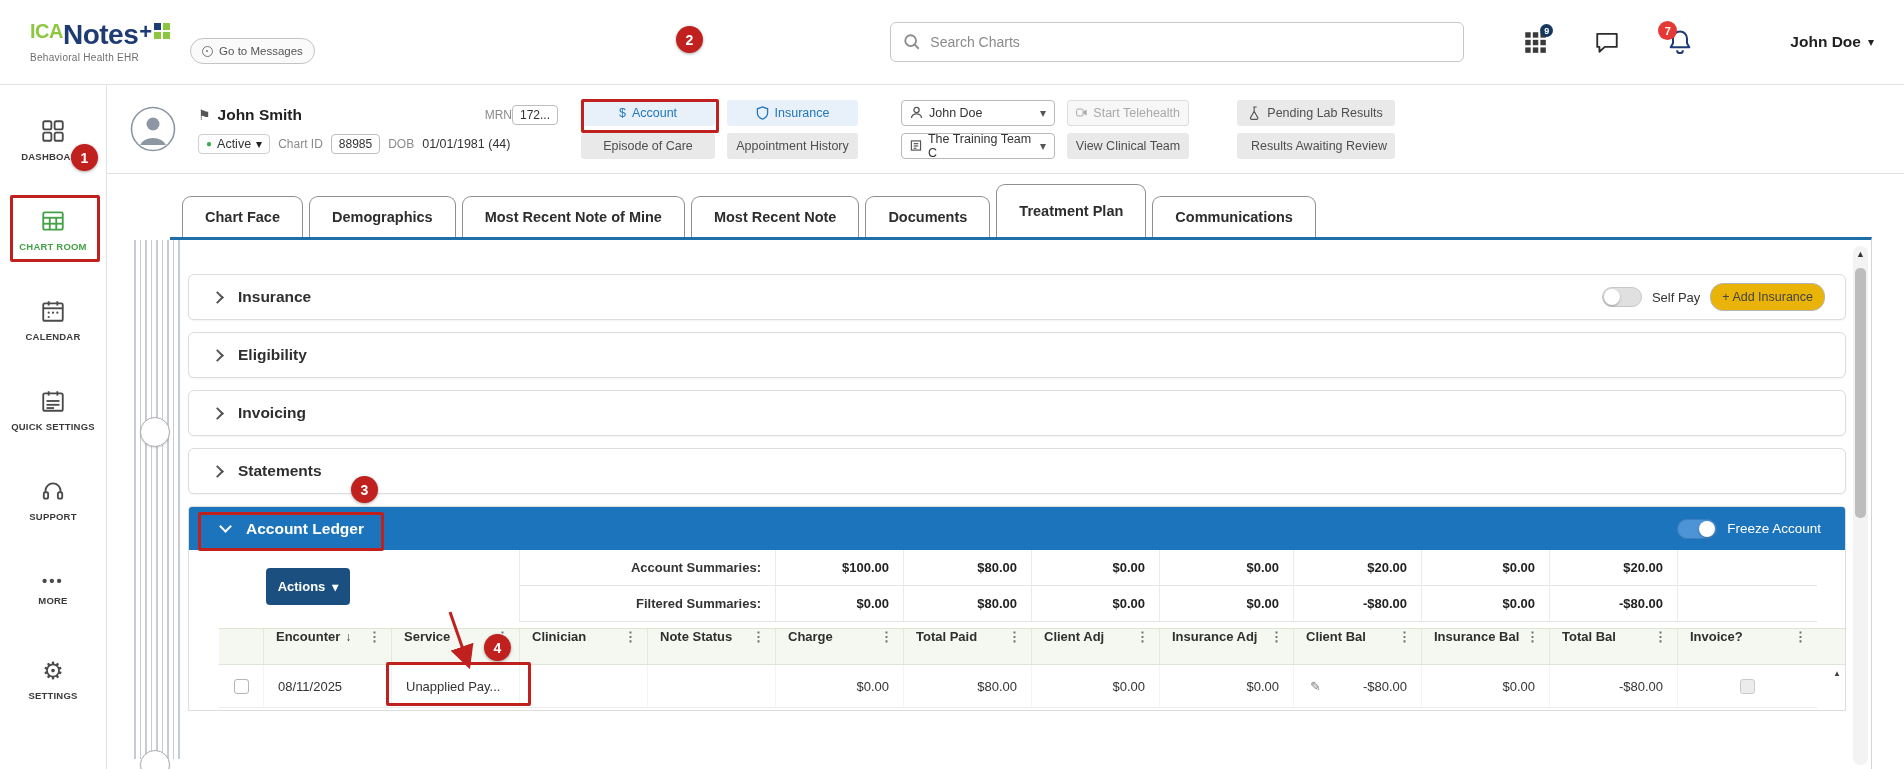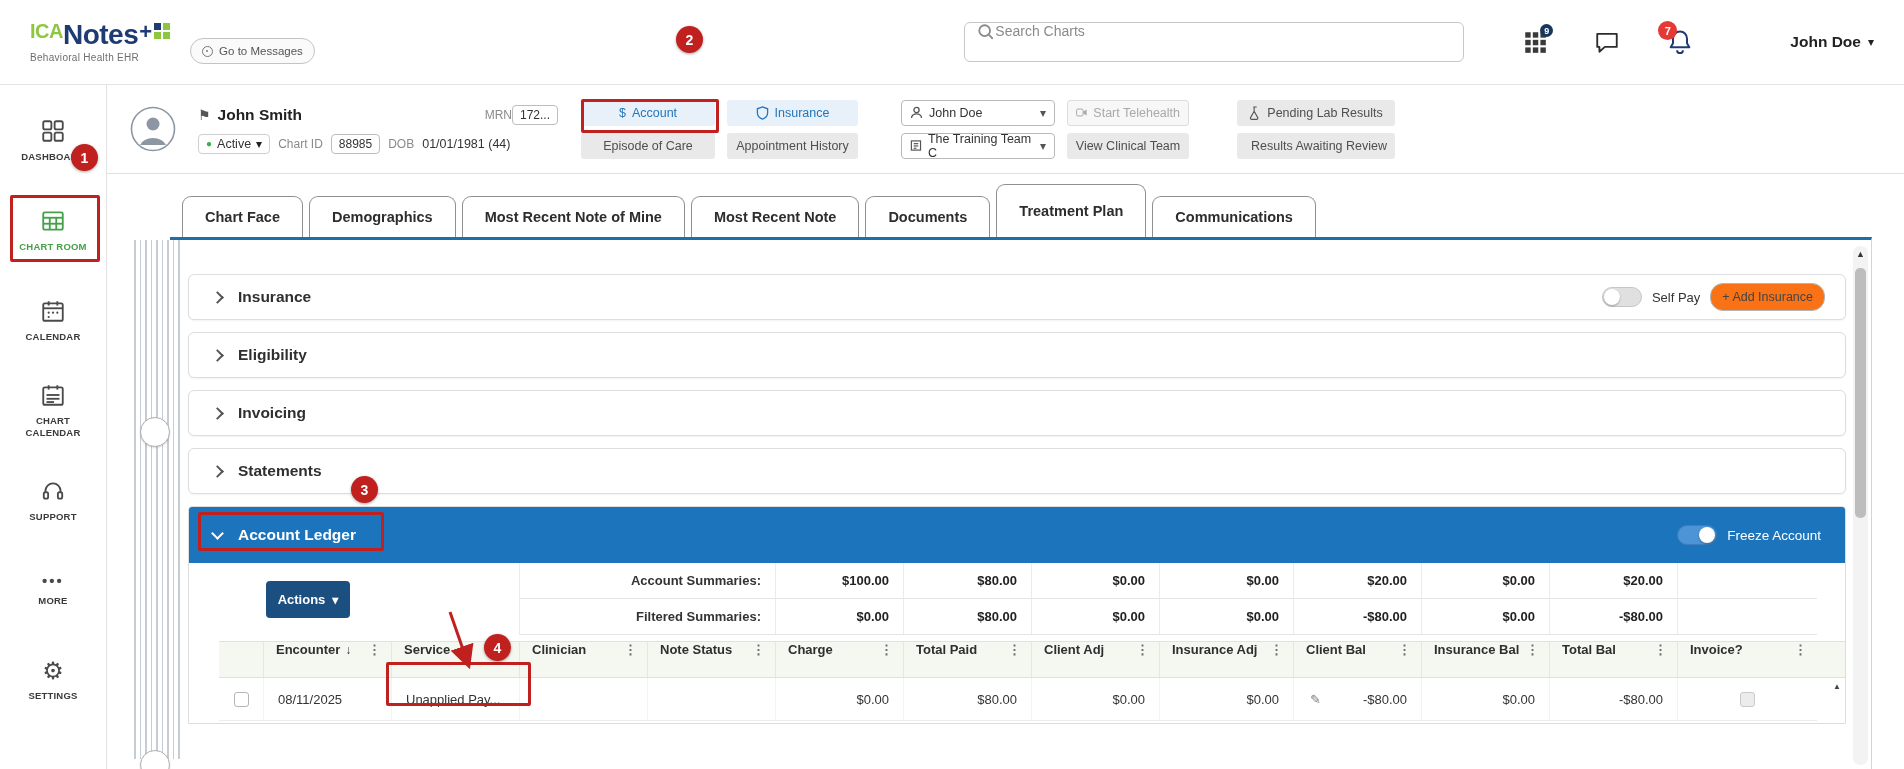--- a/index.html
+++ b/index.html
@@ -13,21 +13,21 @@
   .logo-ica { color:#8DC63F; font-weight:bold; font-size:20px; letter-spacing:-.5px; }
   .logo-notes { color:#1F3B73; font-weight:bold; font-size:28px; letter-spacing:-.5px; }
   .logo-plus { color:#1F3B73; font-weight:bold; font-size:22px; margin-left:1px; }
   .logo-grid { display:inline-grid; grid-template-columns:7px 7px; gap:2px; margin-left:2px; margin-top:2px; }
   .logo-grid span { width:7px; height:7px; background:#8DC63F; }
   .logo-grid span:nth-child(1){ background:#1F3B73; }
   .tagline { font-size:10px; color:#6e6e6e; margin-top:3px; letter-spacing:.3px; }
   .msg-btn { margin-left:20px; margin-top:18px; height:26px; border:1px solid #c4c4c4; border-radius:13px; background:#fafafa; display:inline-flex; align-items:center; gap:6px; padding:0 11px; font-size:11.5px; color:#555; cursor:pointer; }
   .msg-btn .ring { width:11px; height:11px; border:1.5px solid #777; border-radius:50%; display:inline-block; position:relative; }
   .msg-btn .ring::after{ content:""; position:absolute; left:3px; top:3px; width:2px; height:2px; background:#777; border-radius:50%; }
-  .search-box { margin-left:auto; width:500px; height:40px; border:1px solid #c7c7c7; border-radius:6px; background:#fff; display:flex; align-items:flex-start; padding:0 12px; }
+  .search-box { margin-left:auto; width:574px; height:40px; border:1px solid #c7c7c7; border-radius:6px; background:#fff; display:flex; align-items:center; gap:9px; padding:0 12px; }
   .search-box input { border:none; outline:none; flex:1; font-size:14px; color:#333; font-family:"Liberation Sans", sans-serif; background:transparent; }
   .search-box input::placeholder { color:#8a8a8a; }
   .top-icons { display:flex; align-items:center; margin-left:58px; gap:46px; }
   .icon-wrap { position:relative; cursor:pointer; display:flex; }
   .badge-dark { position:absolute; top:-5px; right:-5px; background:#17375E; color:#fff; font-size:9px; font-weight:bold; width:13px; height:13px; border-radius:50%; display:flex; align-items:center; justify-content:center; }
   .badge-red { position:absolute; top:-7px; left:-8px; background:#E53935; color:#fff; font-size:11px; font-weight:bold; width:19px; height:19px; border-radius:50%; display:flex; align-items:center; justify-content:center; }
   .user-menu { display:flex; align-items:center; gap:7px; margin-left:50px; cursor:pointer; }
   .user-name { font-weight:bold; font-size:15.5px; color:#222; }
   .caret { font-size:12px; color:#222; }
 
@@ -77,25 +77,25 @@
   .deck-handle { position:absolute; width:30px; height:30px; border-radius:50%; background:#fff; border:1px solid #b0b0b0; left:-30px; cursor:pointer; box-shadow:0 1px 2px rgba(0,0,0,.15); }
   .deck-body { padding:34px 0 0 18px; position:relative; }
   .card { width:1658px; height:46px; border:1px solid #ddd; border-radius:6px; background:#fff; box-shadow:0 1px 2px rgba(0,0,0,.05); display:flex; align-items:center; padding:0 24px; margin-bottom:12px; position:relative; cursor:pointer; }
   .chev-r { width:9px; height:9px; border-right:2px solid #555; border-bottom:2px solid #555; transform:rotate(-45deg); margin-right:16px; flex:none; }
   .card-title { font-weight:bold; font-size:15.5px; color:#2f2f2f; }
   .card-controls { position:absolute; right:20px; display:flex; align-items:center; gap:10px; }
   .toggle { width:40px; height:20px; border-radius:10px; background:#e0e0e0; border:1px solid #c6c6c6; position:relative; cursor:pointer; flex:none; }
   .toggle .knob { position:absolute; top:1px; left:1px; width:16px; height:16px; border-radius:50%; background:#fff; box-shadow:0 1px 2px rgba(0,0,0,.3); }
   .toggle.on { background:#4D94D6; border-color:#3d7fbd; }
   .toggle.on .knob { left:auto; right:1px; }
-  .btn-outline { height:28px; border:1px solid #b5b5b5; border-radius:13px; background:#f97316; font-size:12.5px; color:#444; padding:0 11px; display:flex; align-items:center; cursor:pointer; }
+  .btn-outline { height:28px; border:1px solid #b5b5b5; border-radius:13px; background:#eab308; font-size:12.5px; color:#444; padding:0 11px; display:flex; align-items:center; cursor:pointer; }
 
   
   .ledger { width:1658px; border:1px solid #ddd; border-radius:4px 4px 0 0; margin-top:2px; background:#fff; }
-  .ledger-head { height:56px; background:#1C75BC; border-radius:3px 3px 0 0; display:flex; align-items:center; padding:0 24px; position:relative; cursor:pointer; }
+  .ledger-head { height:43px; background:#1C75BC; border-radius:3px 3px 0 0; display:flex; align-items:center; padding:0 32px; position:relative; cursor:pointer; }
   .chev-d-white { width:9px; height:9px; border-right:2px solid #fff; border-bottom:2px solid #fff; transform:rotate(45deg); margin-right:16px; margin-top:-4px; flex:none; }
   .ledger-title { color:#fff; font-weight:bold; font-size:15.5px; }
   .ledger-head .card-controls { right:24px; }
   .freeze-label { color:#fff; font-size:13.5px; }
   .ledger-body { position:relative; padding-bottom:2px; }
   .actions-btn { position:absolute; left:77px; top:18px; width:84px; height:37px; background:#1B4F80; color:#fff; font-weight:bold; font-size:13px; border:none; border-radius:4px; display:flex; align-items:center; justify-content:center; gap:7px; cursor:pointer; z-index:2; }
   .grid13 { display:grid; grid-template-columns:44px 128px 128px 128px 128px 128px 128px 128px 134px 128px 128px 128px 140px; margin-left:30px; }
   .s-row { height:36px; }
   .s-row > div { display:flex; align-items:center; border-bottom:1px solid #e5e5e5; }
   .s-spacer { grid-column:1/4; border-bottom:none !important; }
@@ -235,21 +235,21 @@
     </div>
     <div class="side-item">
       <svg width="26" height="26" viewBox="0 0 24 24" fill="none" stroke="#4a4a4a" stroke-width="1.7">
           <rect x="3" y="5" width="18" height="16" rx="1.5"></rect>
           <line x1="8" y1="3" x2="8" y2="7"></line>
           <line x1="16" y1="3" x2="16" y2="7"></line>
           <line x1="6" y1="12" x2="18" y2="12"></line>
           <line x1="6" y1="15.5" x2="18" y2="15.5"></line>
           <line x1="6" y1="18.5" x2="13" y2="18.5"></line>
         </svg>
-      <span class="side-label">CHART CALENDAR</span>
+      <span class="side-label">QUICK SETTINGS</span>
     </div>
     <div class="side-item">
       <svg width="26" height="26" viewBox="0 0 24 24" fill="none" stroke="#4a4a4a" stroke-width="1.7">
           <path d="M5 14 v-2 a7 7 0 0 1 14 0 v2"></path>
           <rect x="3.5" y="13" width="4" height="6" rx="1.5"></rect>
           <rect x="16.5" y="13" width="4" height="6" rx="1.5"></rect>
         </svg>
       <span class="side-label">SUPPORT</span>
     </div>
     <div class="side-item">

